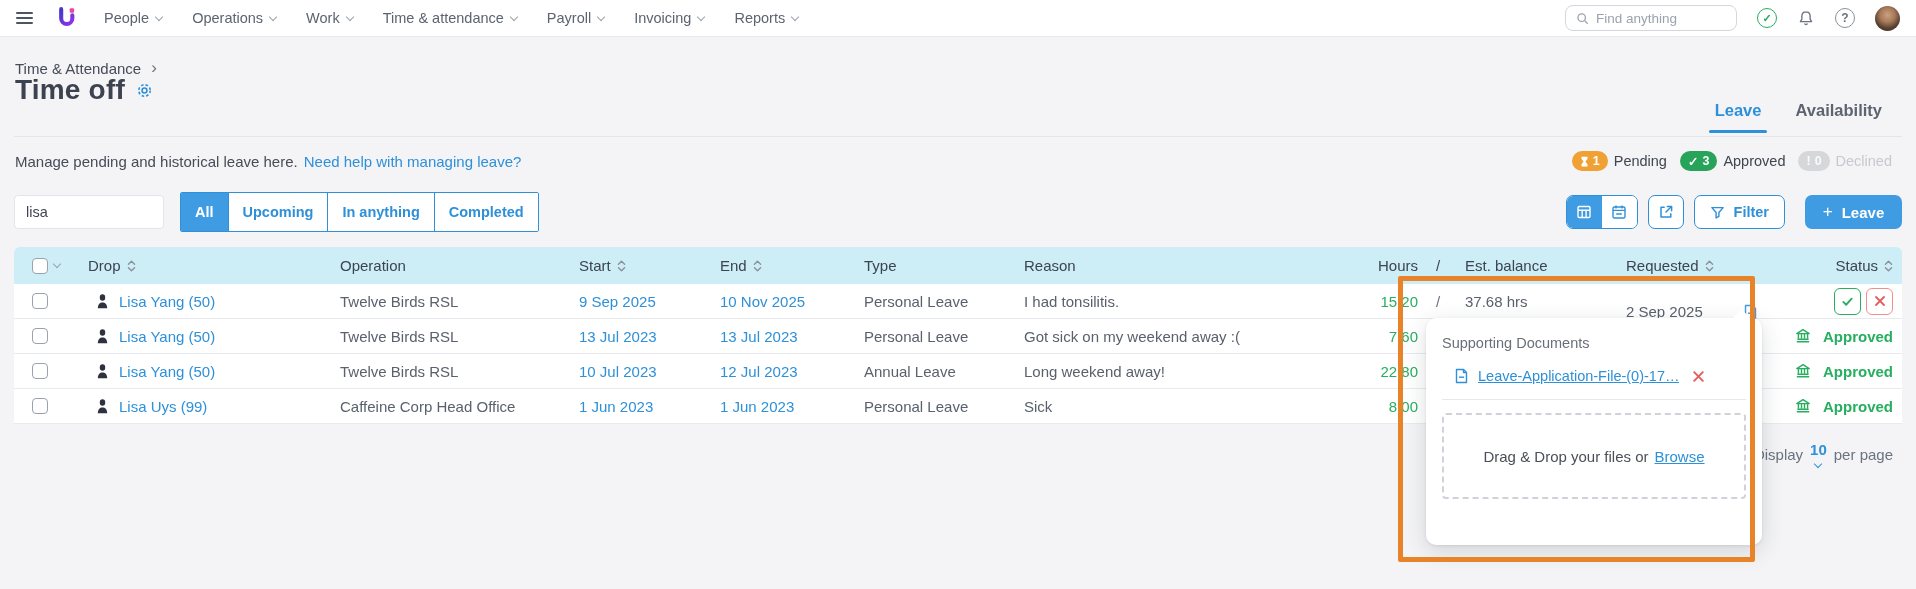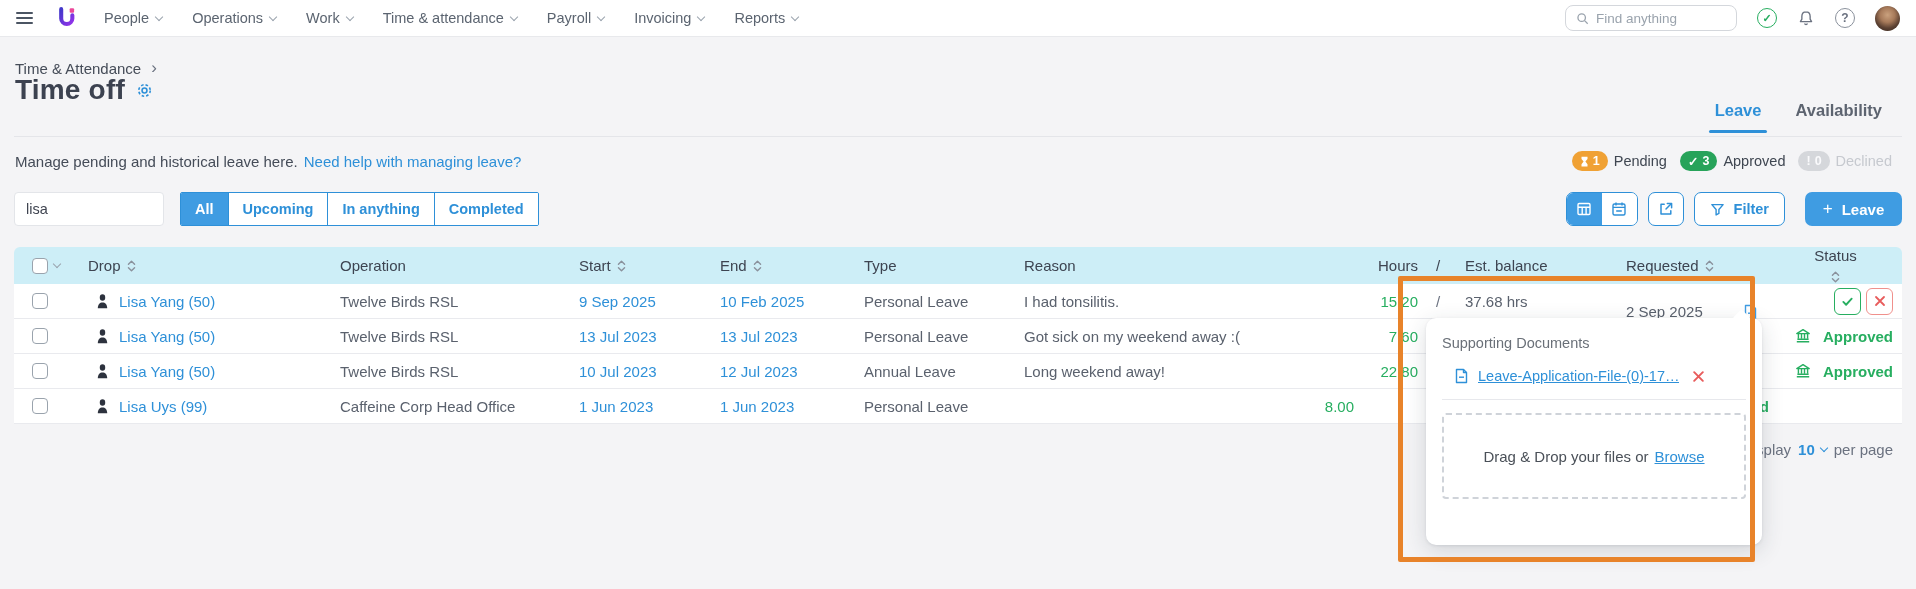--- a/index.html
+++ b/index.html
@@ -54,21 +54,21 @@
   .pill.approved { background:#27a35a; }
   .pill.declined { background:#d5d7db; color:#fafafc; }
   .badge-label { font-size:14.5px; color:#3f4651; font-weight:500; }
   .badge-label.muted { color:#c6c9cf; }
 
   
   .controls { position:absolute; left:14px; right:14px; top:192px; display:flex; align-items:center; z-index:1; }
   .filter-search { width:150px; height:34px; background:#fff; border:1px solid #e3e5e9; border-radius:4px;
                    padding:0 11px; font-size:14.5px; color:#3f4450; outline:none; font-family:"Liberation Sans", sans-serif; }
   .seg-group { display:flex; margin-left:16px; border:1.5px solid #2e90d8; border-radius:2px; overflow:hidden;
-               background:#fff; height:34px; }
+               background:#fff; height:40px; }
   .seg-btn { border:none; border-left:1.5px solid #2e90d8; background:#fff; color:#2e90d8; font-size:14.5px;
              font-weight:600; padding:0 14px; cursor:pointer; font-family:"Liberation Sans", sans-serif; }
   .seg-btn:first-child { border-left:none; }
   .seg-btn.active { background:#3f9ce2; color:#fff; }
   .controls .spacer { flex:1; }
   .right-cluster { display:flex; align-items:center; gap:10px; }
   .icon-toggle { display:flex; border:1.5px solid #2e90d8; border-radius:7px; overflow:hidden; height:34px; background:#fff; }
   .icon-toggle .tg { width:35px; display:flex; align-items:center; justify-content:center; cursor:pointer; background:#fff; }
   .icon-toggle .tg.active { background:#3f9ce2; }
   .icon-btn { width:36px; height:34px; border:1.5px solid #2e90d8; border-radius:7px; background:#fff;
@@ -102,21 +102,21 @@
   .status-cell { justify-content:flex-end; padding-right:9px; gap:5px; }
   .act-btn { width:27px; height:27px; border-radius:6px; background:#fff; display:flex; align-items:center;
              justify-content:center; cursor:pointer; }
   .act-approve { border:1.5px solid #27ae60; }
   .act-decline { border:1.5px solid #f0908c; }
   .approved-lab { color:#27ae60; font-weight:600; font-size:15px; margin-left:7px; }
 
   
   .pagination { position:absolute; top:441px; right:23px; display:flex; align-items:center; gap:7px;
                 font-size:15px; color:#6b7280; z-index:2; }
-  .pagination .size { color:#2e90d8; font-weight:600; cursor:pointer; display:flex; align-items:center; gap:6px; }
+  .pagination .size { color:#2e90d8; font-weight:600; cursor:pointer; display:flex; align-items:center; gap:6px;flex-direction:column; }
 
   
   .popup { position:absolute; left:1426px; top:318px; width:336px; height:227px; background:#fff; border-radius:10px;
            box-shadow:0 6px 22px rgba(40,50,65,.16), 0 1px 3px rgba(40,50,65,.1); z-index:10; padding:17px 16px 16px; }
   .popup::before { content:""; position:absolute; top:-6px; right:14px; width:13px; height:13px; background:#fff;
                    transform:rotate(45deg); border-radius:2px; }
   .popup-title { font-size:14.5px; color:#6a7078; }
   .file-row { display:flex; align-items:center; gap:9px; margin:17px 0 0 12px; }
   .file-link { font-size:14.5px; color:#2e90d8; text-decoration:underline; cursor:pointer; max-width:230px;
                overflow:hidden; text-overflow:ellipsis; white-space:nowrap; }
@@ -338,21 +338,21 @@
         <div class="th " style="padding-left: 7px;">
           <span>Est. balance</span>
         </div>
         <div class="th " style="padding-left: 8px;">
           <span>Requested</span>
           <svg width="9" height="14" viewBox="0 0 10 16" fill="none" stroke="#8a919c" stroke-width="1.6" stroke-linecap="round" stroke-linejoin="round">
             <path d="M1.5 6 5 2.5 8.5 6"></path>
             <path d="M1.5 10 5 13.5 8.5 10"></path>
           </svg>
         </div>
-        <div class="th al-r" style="padding-right: 9px; flex-direction: column;">
+        <div class="th al-r" style="padding-right: 9px;">
           <span>Status</span>
           <svg width="9" height="14" viewBox="0 0 10 16" fill="none" stroke="#8a919c" stroke-width="1.6" stroke-linecap="round" stroke-linejoin="round">
             <path d="M1.5 6 5 2.5 8.5 6"></path>
             <path d="M1.5 10 5 13.5 8.5 10"></path>
           </svg>
         </div>
       </div>
     <div id="tbody">
         <div class="trow tbody-row">
           <div class="td sel-cell">
@@ -360,21 +360,21 @@
           </div>
           <div class="td name-cell">
             <svg width="15" height="16" viewBox="0 0 16 17" fill="#2d323e">
               <ellipse cx="8" cy="4.8" rx="2.9" ry="3.5"></ellipse>
               <path d="M3 16.2c0-4 2.1-6.1 5-6.1s5 2.1 5 6.1z"></path>
             </svg>
             <a class="link">Lisa Yang (50)</a>
           </div>
           <div class="td">Twelve Birds RSL</div>
           <div class="td link-blue">9 Sep 2025</div>
-          <div class="td link-blue">10 Feb 2025</div>
+          <div class="td link-blue">10 Nov 2025</div>
           <div class="td">Personal Leave</div>
           <div class="td">I had tonsilitis.</div>
           <div class="td al-r hours-val">15.20</div>
           <div class="td al-c slash">/</div>
           <div class="td" style="padding-left: 7px;">37.68 hrs</div>
           <div class="td req-cell" style="padding-left: 8px;">
             <span>2 Sep 2025</span>
             <svg width="15" height="16" viewBox="0 0 15 16" fill="none" stroke="#3f9ce2" stroke-width="1.4" stroke-linejoin="round">
               <path d="M2.5 1.5h7l3 3v10h-10z"></path>
               <path d="M9.5 1.5v3h3"></path>
@@ -464,20 +464,21 @@
             <svg width="15" height="16" viewBox="0 0 16 17" fill="#2d323e">
               <ellipse cx="8" cy="4.8" rx="2.9" ry="3.5"></ellipse>
               <path d="M3 16.2c0-4 2.1-6.1 5-6.1s5 2.1 5 6.1z"></path>
             </svg>
             <a class="link">Lisa Uys (99)</a>
           </div>
           <div class="td">Caffeine Corp Head Office</div>
           <div class="td link-blue">1 Jun 2023</div>
           <div class="td link-blue">1 Jun 2023</div>
           <div class="td">Personal Leave</div>
+          <div class="td">Sick</div>
           <div class="td al-r hours-val">8.00</div>
           <div class="td al-c slash"></div>
           <div class="td" style="padding-left: 7px;"></div>
           <div class="td req-cell" style="padding-left: 8px;">
             <span></span>
           </div>
           <div class="td status-cell">
             <svg width="16" height="16" viewBox="0 0 16 16" fill="none" stroke="#27ae60" stroke-width="1.4" stroke-linejoin="round">
               <path d="M1.8 5.6 8 1.6l6.2 4z"></path>
               <path d="M3.4 5.6v5.2M6.5 5.6v5.2M9.5 5.6v5.2M12.6 5.6v5.2"></path>

